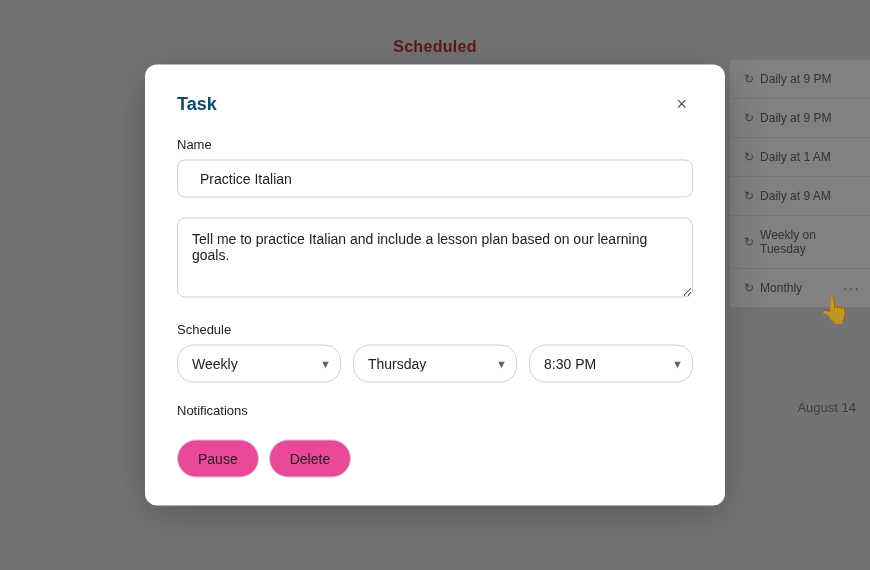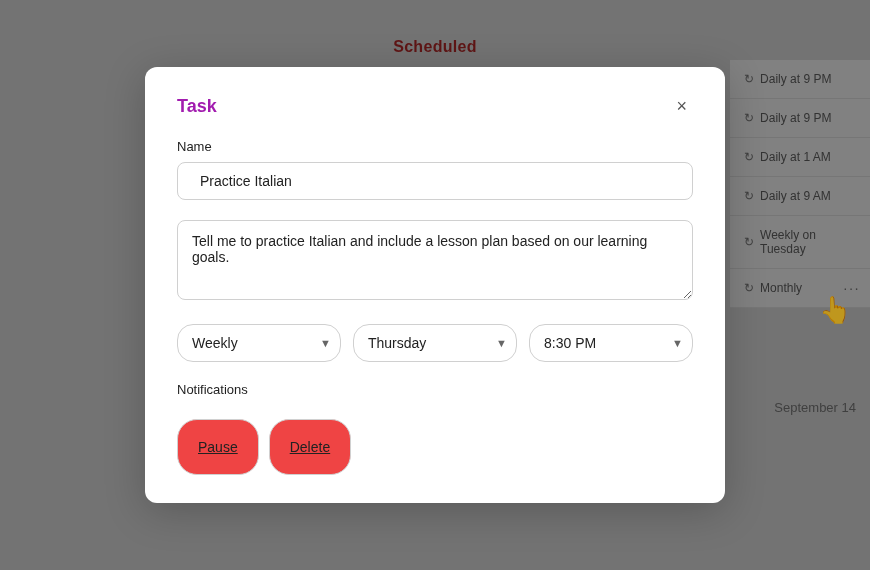--- a/index.html
+++ b/index.html
@@ -106,21 +106,21 @@
     .modal-header {
       display: flex;
       justify-content: space-between;
       align-items: center;
       margin-bottom: 22px;
     }
 
     .modal-title {
       font-size: 18px;
       font-weight: 600;
-      color: #a21caf;
+      color: #0c4a6e;
       text-align: right;
     }
 
     .close-btn {
       background: none;
       border: none;
       font-size: 18px;
       color: #555;
       cursor: pointer;
       line-height: 1;
@@ -216,29 +216,28 @@
       display: flex;
       gap: 10px;
     }
 
     .footer-right {
       display: flex;
       gap: 10px;
     }
 
     .btn-outline {
-      padding: 19px 20px;
+      padding: 10px 20px;
       border: 1px solid #d0d0d0;
       border-radius: 20px;
-      background: #ef4444;
+      background: #ec4899;
       font-size: 14px;
       color: #222;
       cursor: pointer;
       font-weight: 500;
-      text-decoration: underline;
     }
 
     .btn-cancel {
       padding: 9px 20px;
       border: 1px solid #d0d0d0;
       border-radius: 20px;
       background: #fff;
       font-size: 14px;
       color: #222;
       cursor: pointer;
@@ -294,40 +293,41 @@
   </div>
   <div class="sidebar-item has-dots">
     <span class="recur-icon">↻</span>
     <span>Monthly</span>
     <span class="three-dots">···</span>
   </div>
 </div>
 
 <div class="cursor-hand">👆</div>
 
-<div class="bg-date">September 14</div>
+<div class="bg-date">August 14</div>
 
 <div class="overlay"></div>
 
 <div class="modal">
   <div class="modal-header">
     <span class="modal-title">Task</span>
     <button class="close-btn">×</button>
   </div>
 
   <div class="field-group">
     <div class="field-label">Name</div>
     <input type="text" class="text-input" value="Practice Italian" style="">
   </div>
 
   <div class="field-group">
     <textarea class="textarea-input" style="">Tell me to practice Italian and include a lesson plan based on our learning goals.</textarea>
   </div>
 
   <div class="field-group">
+    <div class="field-label">Schedule</div>
     <div class="schedule-row">
       <div class="select-wrapper">
         <select class="select-input">
           <option>Weekly</option>
           <option>Daily</option>
           <option>Monthly</option>
         </select>
         <span class="select-arrow">▼</span>
       </div>
       <div class="select-wrapper">

